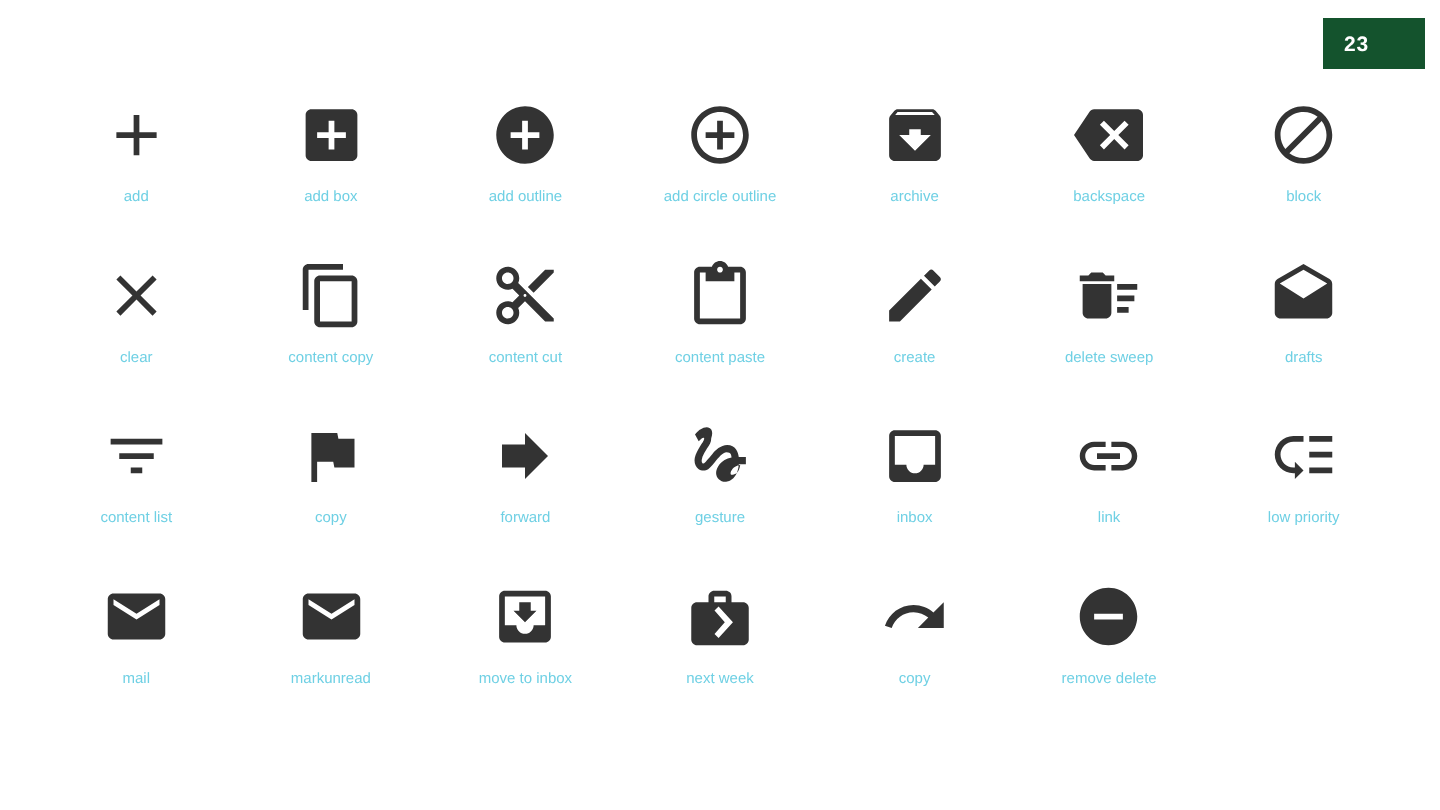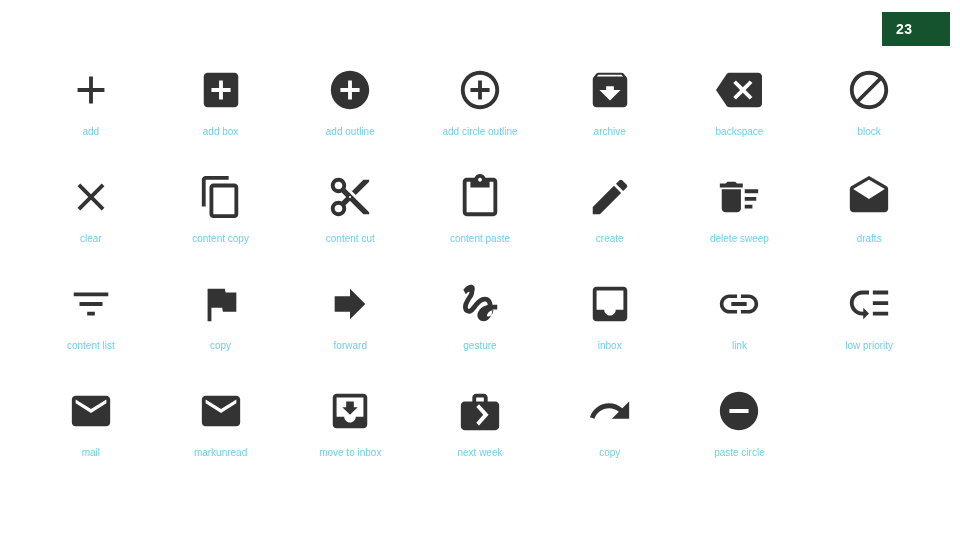--- a/index.html
+++ b/index.html
@@ -288,17 +288,17 @@
           </svg>
         </div>
         <div class="label">copy</div>
       </div>
       <div class="cell">
         <div class="glyph">
           <svg width="46" height="46" viewBox="0 0 24 24" fill="#333333">
             <path d="M12 2C6.48 2 2 6.48 2 12s4.48 10 10 10 10-4.48 10-10S17.52 2 12 2zm5 11H7v-2h10v2z"></path>
           </svg>
         </div>
-        <div class="label">paste circle</div>
+        <div class="label">remove delete</div>
       </div>
     </div>
 
 </div>
 
 </body></html>

